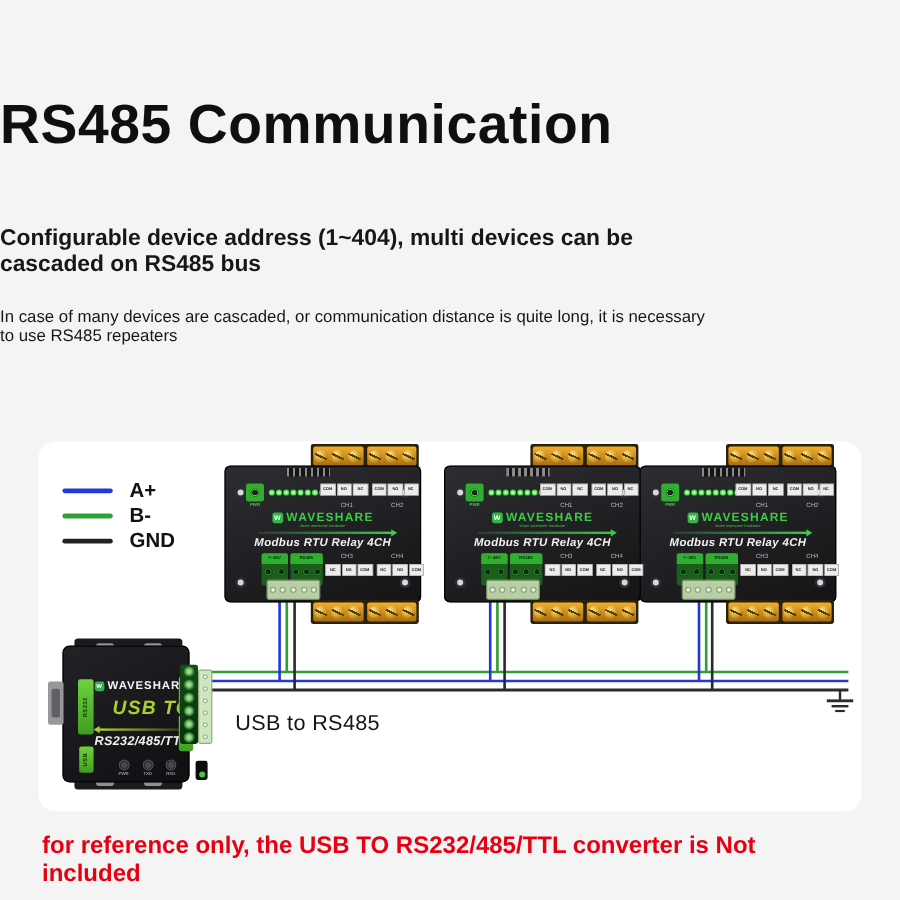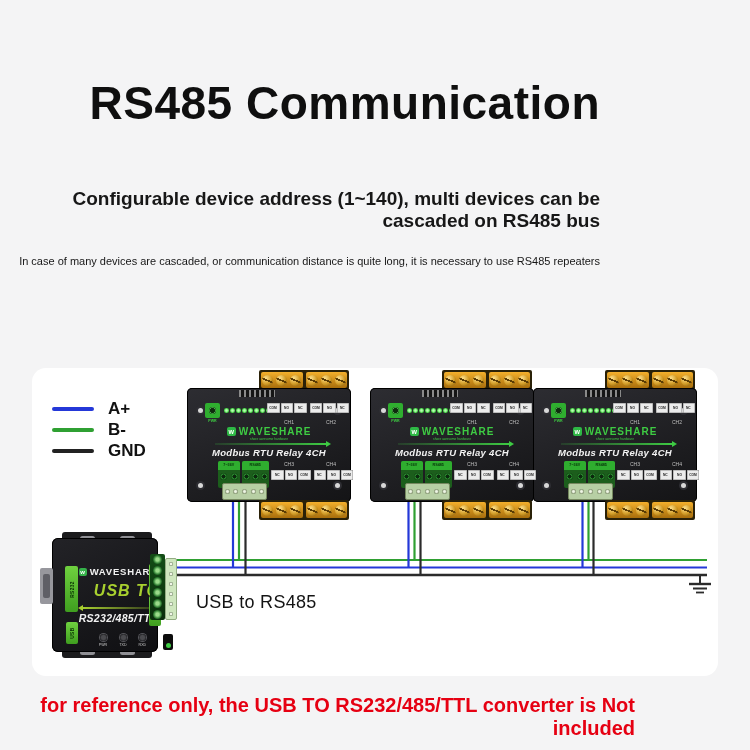--- a/index.html
+++ b/index.html
@@ -1,21 +1,21 @@
 <!DOCTYPE html>
 <html><head>
 <meta charset="utf-8">
 <style>
   html,body{margin:0;padding:0;}
   body{width:750px;height:750px;background:#f4f4f5;font-family:"Liberation Sans",sans-serif;position:relative;overflow:hidden;}
   .abs{position:absolute;}
-  .ctr{left:0;width:600px;text-align:right;}
+  .ctr{left:0;width:600px;text-align:left;}
   .title{top:76px;font-size:46px;font-weight:bold;color:#0f0f0f;letter-spacing:0.5px;z-index:4;}
   .subtitle{top:188px;font-size:19px;font-weight:bold;color:#171717;z-index:4;}
-  .note{top:255px;font-size:11px;color:#171717;z-index:4;}
+  .note{top:255px;font-size:14px;color:#171717;z-index:4;}
   .footer{top:694px;font-size:20px;font-weight:bold;z-index:4;padding-left:35px;}
   .card{left:32px;top:368px;width:686px;height:308px;background:#ffffff;border-radius:14px;z-index:1;}
   .wires{left:0;top:0;z-index:2;pointer-events:none;}
   
   .legend{left:52px;top:402px;z-index:3;}
   .legend-row{display:flex;align-items:center;height:14px;margin-bottom:7px;}
   .legend-line{width:42px;height:3.5px;border-radius:2px;display:inline-block;}
   .legend-label{margin-left:14px;font-size:17px;font-weight:600;color:#111;}
   
   .module{top:370px;width:168px;height:152px;z-index:3;}
@@ -87,21 +87,21 @@
   .c-wireconn{position:absolute;left:125px;top:28px;width:12px;height:62px;background:#cfe7bf;border:1px solid #93ac83;border-radius:2px;display:flex;flex-direction:column;align-items:center;justify-content:space-around;box-sizing:border-box;}
   .c-wdot{width:4px;height:4px;border-radius:50%;background:radial-gradient(#f0f7e8 25%,#66795a 75%);}
   .c-switch{position:absolute;left:111px;top:96px;width:10px;height:16px;background:#0c0c0c;border-radius:2px;}
   .c-switchdot{position:absolute;left:2.5px;bottom:2px;width:5px;height:5px;border-radius:50%;background:#3ecb43;}
   .bus-label{left:196px;top:592px;font-size:18px;color:#141414;letter-spacing:0.3px;z-index:4;}
 </style>
 </head>
 <body>
 
 <div class="abs ctr title">RS485 Communication</div>
-<div class="abs ctr subtitle">Configurable device address (1~140), multi devices can be cascaded on RS485 bus</div>
+<div class="abs ctr subtitle">Configurable device address (1~404), multi devices can be cascaded on RS485 bus</div>
 <div class="abs ctr note">In case of many devices are cascaded, or communication distance is quite long, it is necessary to use RS485 repeaters</div>
 
 <div class="abs card"></div>
 
 <svg class="abs wires" width="750" height="750" viewBox="0 0 750 750">
   <g>
     <line x1="172" y1="560" x2="707" y2="560" stroke-width="2.2" stroke="#2fa032"></line>
     <line x1="172" y1="567.5" x2="707" y2="567.5" stroke-width="2.2" stroke="#2438d8"></line>
     <line x1="172" y1="575" x2="707" y2="575" stroke-width="2.6" stroke="#2b2b2b"></line>
   </g>

